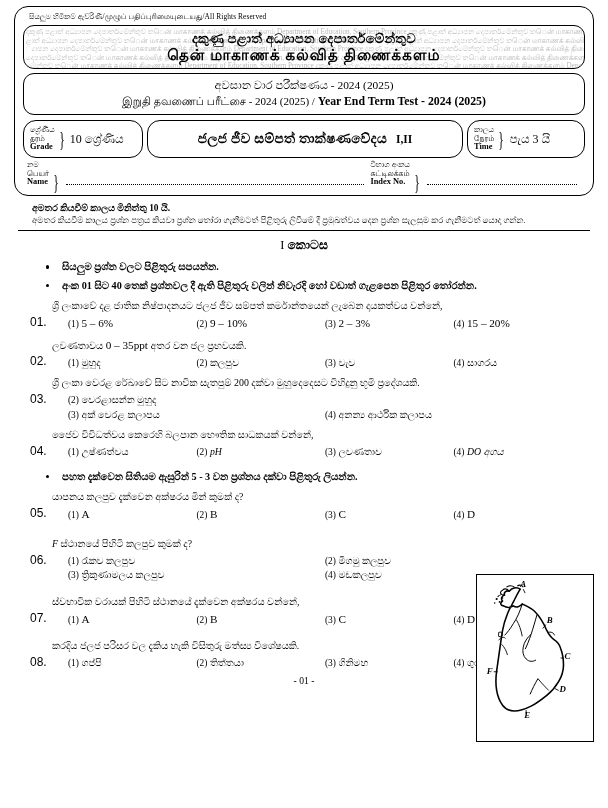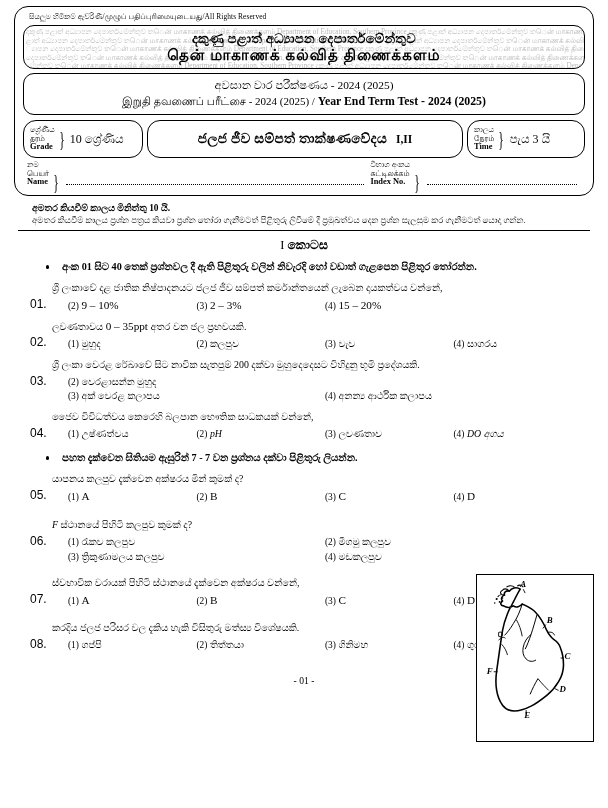--- a/index.html
+++ b/index.html
@@ -362,29 +362,31 @@
     <div class="instr-body">අමතර කියවීම් කාලය ප්‍රශ්න පත්‍රය කියවා ප්‍රශ්න තෝරා ගැනීමටත් පිළිතුරු ලිවීමේ දී ප්‍රමුඛත්වය දෙන ප්‍රශ්න සැලසුම කර ගැනීමටත් යොදා ගන්න.</div>
   </div>
   <hr class="hr">
 
   <div class="part-head">
     <span class="roman">I</span>
     <span>කොටස</span>
   </div>
 
   <ul class="bullets">
+    <li>සියලුම ප්‍රශ්න වලට පිළිතුරු සපයන්න.</li>
     <li>අංක 01 සිට 40 තෙක් ප්‍රශ්නවල දී ඇති පිළිතුරු වලින් නිවැරදි හෝ වඩාත් ගැළපෙන පිළිතුර තෝරන්න.</li>
   </ul>
 
   <div class="q">
     <div class="q-line">
       <span class="q-num">01.</span>
       <span>ශ්‍රී ලංකාවේ දළ ජාතික නිෂ්පාදනයට ජලජ ජීව සම්පත් කර්මාන්තයෙන් ලැබෙන දායකත්වය වන්නේ,</span>
     </div>
     <div class="opts four-col">
+      <div class="opt"><span class="num">(1)</span> <span class="mono-val">5 – 6%</span></div>
       <div class="opt"><span class="num">(2)</span> <span class="mono-val">9 – 10%</span></div>
       <div class="opt"><span class="num">(3)</span> <span class="mono-val">2 – 3%</span></div>
       <div class="opt"><span class="num">(4)</span> <span class="mono-val">15 – 20%</span></div>
     </div>
   </div>
 
   <div class="q">
     <div class="q-line">
       <span class="q-num">02.</span>
       <span>ලවණතාවය </span><span class="mono-val">0 – 35ppt</span><span> අතර වන ජල ප්‍රභවයකි.</span>
@@ -420,21 +422,21 @@
     </div>
     <div class="opts four-col">
       <div class="opt"><span class="num">(1)</span> <span>උෂ්ණත්වය</span></div>
       <div class="opt"><span class="num">(2)</span> <span class="ital">pH</span></div>
       <div class="opt"><span class="num">(3)</span> <span>ලවණතාව</span></div>
       <div class="opt"><span class="num">(4)</span> <span class="ital">DO අගය</span></div>
     </div>
   </div>
 
   <ul class="bullets" style="margin-top:9px;">
-    <li class="bullet-single">පහත දැක්වෙන සිතියම ඇසුරින් 7 - 7 වන ප්‍රශ්නය දක්වා පිළිතුරු ලියන්න.</li>
+    <li class="bullet-single">පහත දැක්වෙන සිතියම ඇසුරින් 5 - 3 වන ප්‍රශ්නය දක්වා පිළිතුරු ලියන්න.</li>
   </ul>
 
   <div class="q">
     <div class="q-line">
       <span class="q-num">05.</span>
       <span>යාපනය කලපුව දැක්වෙන අක්ෂරය මින් කුමක් ද?</span>
     </div>
     <div class="opts four-col">
       <div class="opt"><span class="num">(1)</span> <span class="mono-val">A</span></div>
       <div class="opt"><span class="num">(2)</span> <span class="mono-val">B</span></div>

